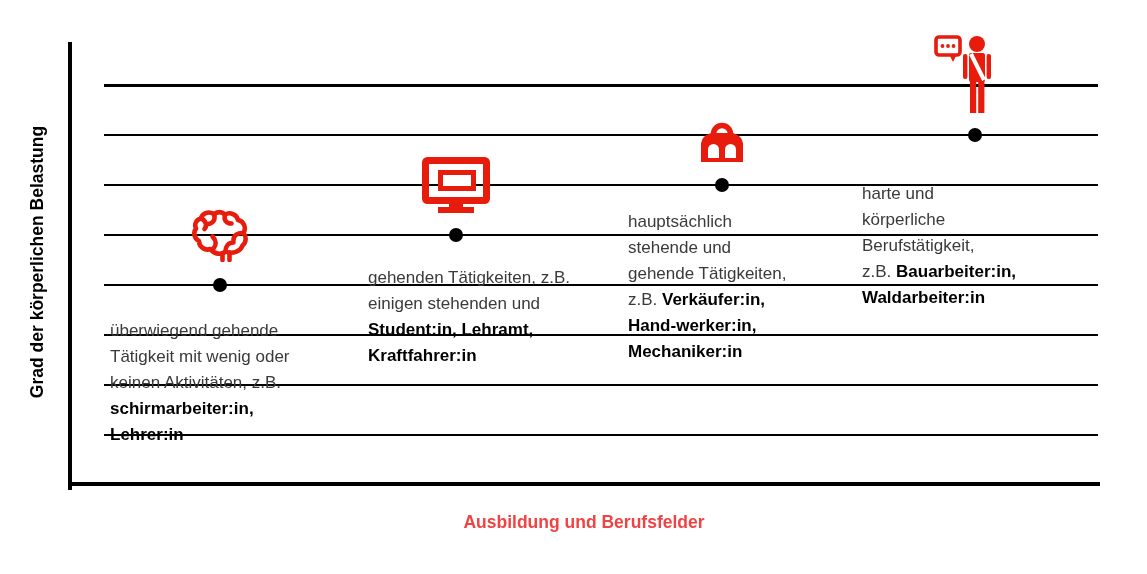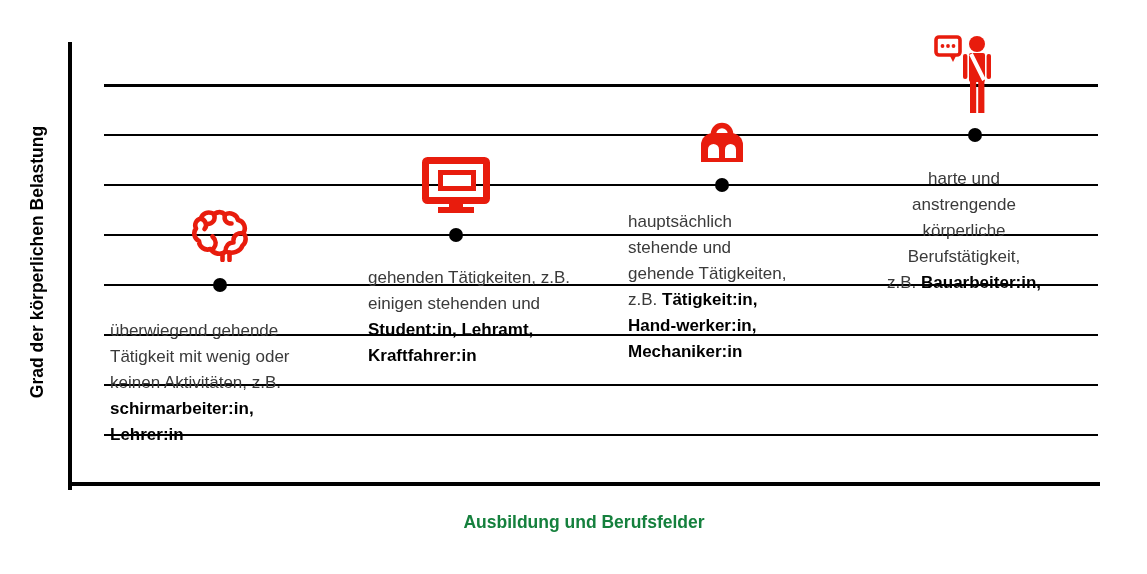--- a/index.html
+++ b/index.html
@@ -14,21 +14,21 @@
   .cat-label{position:absolute;font-size:17px;line-height:26px;color:#3a3a3a;}
   .cat-label .ln{white-space:nowrap;}
   .cat-label .b{font-weight:bold;color:#000;}
   .y-axis-label{
     position:absolute;left:37px;top:262px;
     transform:translate(-50%,-50%) rotate(-90deg);
     font-weight:bold;font-size:17.5px;color:#000;white-space:nowrap;
   }
   .x-axis-label{
     position:absolute;left:68px;top:512px;width:1032px;text-align:center;
-    font-weight:bold;font-size:17.5px;color:#15803d;
+    font-weight:bold;font-size:17.5px;color:#ef4444;
   }
   
   .icon-brain{left:192px;top:208px;}
   .icon-monitor{left:422px;top:157px;}
   .icon-bag{left:700px;top:119px;}
   .icon-person{left:934px;top:33px;}
 </style>
 </head>
 <body>
 
@@ -67,30 +67,30 @@
       <div class="cat-label" style="left: 368px; top: 265px; width: 256px;">
         <div class="ln"><span>gehenden Tätigkeiten, z.B.</span></div>
         <div class="ln"><span>einigen stehenden und</span></div>
         <div class="ln"><span class="b">Student:in, Lehramt,</span></div>
         <div class="ln"><span class="b">Kraftfahrer:in</span></div>
       </div>
       <div class="cat-label" style="left: 628px; top: 209px; width: 212px;">
         <div class="ln"><span>hauptsächlich</span></div>
         <div class="ln"><span>stehende und</span></div>
         <div class="ln"><span>gehende Tätigkeiten,</span></div>
-        <div class="ln"><span>z.B. </span><span class="b">Tätigkeit:in,</span></div>
+        <div class="ln"><span>z.B. </span><span class="b">Verkäufer:in,</span></div>
         <div class="ln"><span class="b">Hand-werker:in,</span></div>
         <div class="ln"><span class="b">Mechaniker:in</span></div>
       </div>
-      <div class="cat-label" style="left: 862px; top: 166px; width: 204px; text-align: center;">
+      <div class="cat-label" style="left: 862px; top: 181px; width: 204px;">
         <div class="ln"><span>harte und</span></div>
-        <div class="ln"><span>anstrengende</span></div>
         <div class="ln"><span>körperliche</span></div>
         <div class="ln"><span>Berufstätigkeit,</span></div>
         <div class="ln"><span>z.B. </span><span class="b">Bauarbeiter:in,</span></div>
+        <div class="ln"><span class="b">Waldarbeiter:in</span></div>
       </div>
     </div>
 
   <div class="icon icon-brain">
     <svg width="58" height="54" viewBox="0 0 58 54" fill="none" stroke="#e81c0d" stroke-width="4.6" stroke-linecap="round" stroke-linejoin="round">
       <path d="M22 6 C16 2.5 10 5.5 9 10.5 C4 11.5 2 16.5 4 20.5 C1 24.5 2 30.5 7 33 C7 39 13 43 18.5 41 C21.5 46 29.5 47.5 33.5 43.5 C40.5 46.5 48.5 43.5 50.5 37.5 C54.5 34.5 54.5 28.5 51.5 25 C54.5 20 52 13 46 12 C45 6.5 38 3.5 33 6.5 C29 2.5 25 4 22 6 Z"></path>
       <path d="M22 6 C24 12 20.5 16 15.5 16"></path>
       <path d="M9 10.5 C14 12.5 15.5 17.5 12.5 21"></path>
       <path d="M33 6.5 C31.5 12 34.5 15.5 39.5 15.5"></path>
       <path d="M51.5 25 C45.5 24.5 41.5 27.5 41.5 32"></path>

